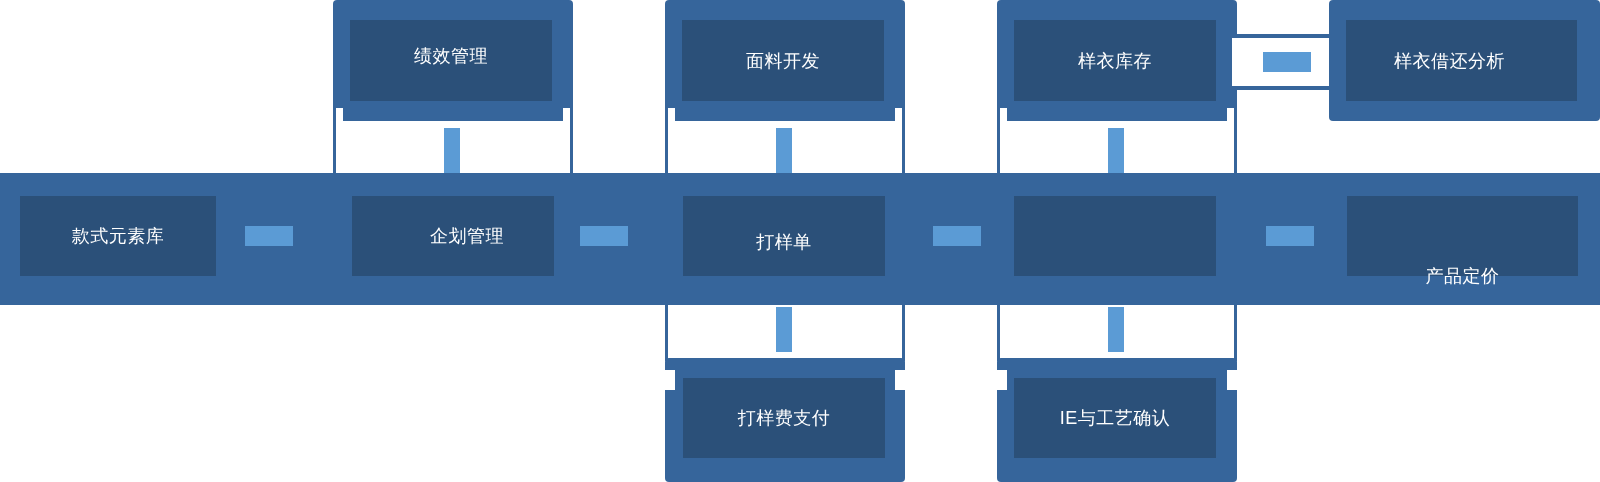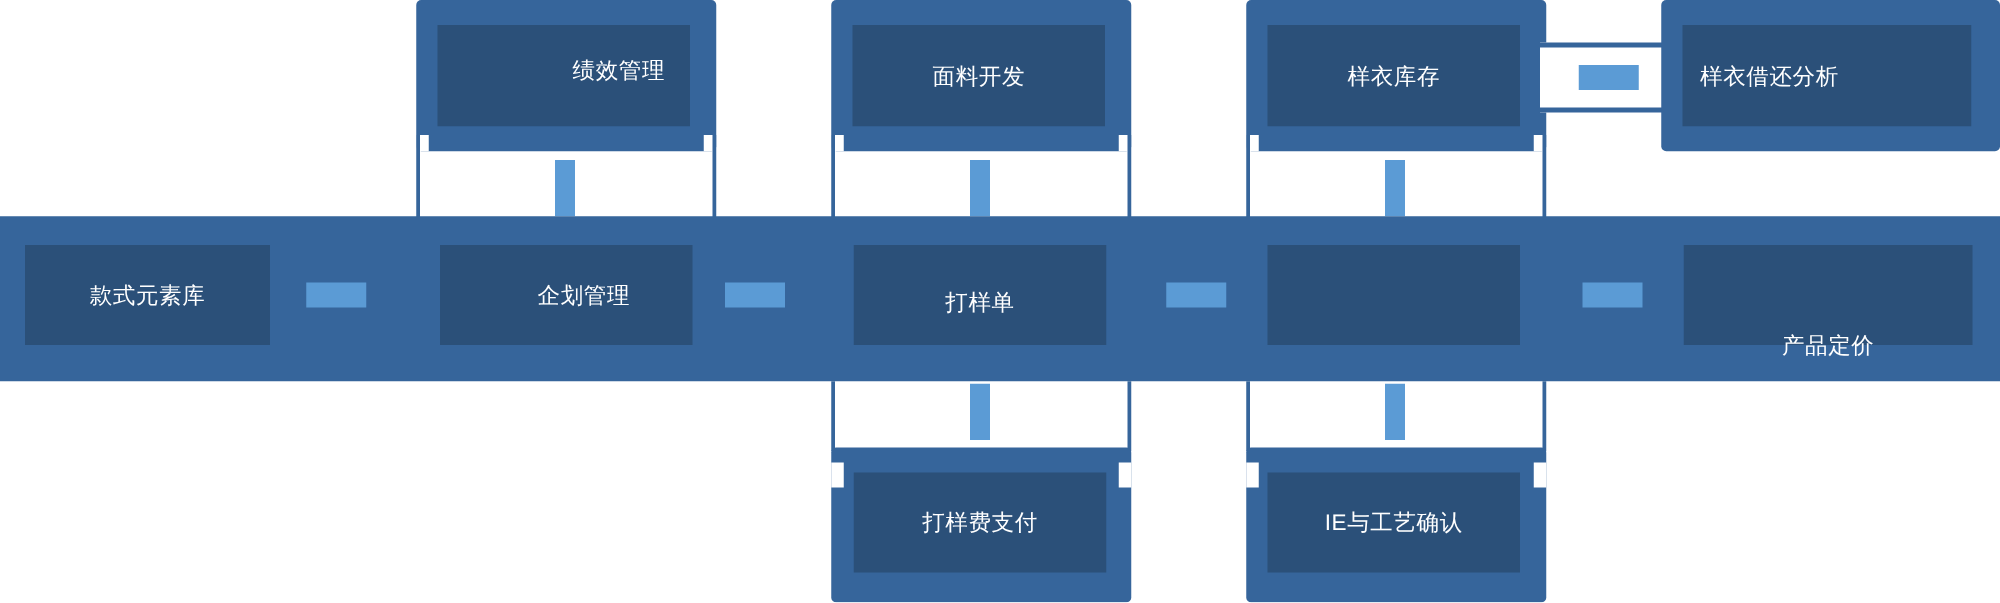--- a/index.html
+++ b/index.html
@@ -83,21 +83,21 @@
 <body>
 
 <div id="diagram">
 
   <div class="shell" style="left:333px; top:0px; width:240px; height:121px;"></div>
   <div class="notch" style="left:333px; top:108px; width:10px; height:13px;"></div>
   <div class="notch" style="left:563px; top:108px; width:10px; height:13px;"></div>
   <div class="stem" style="left:333px; top:108px; width:3px; height:66px;"></div>
   <div class="stem" style="left:570px; top:108px; width:3px; height:66px;"></div>
   <div class="plate" style="left:350px; top:20px; width:202px; height:81px;"></div>
-  <div class="node-label" style="left:350px; top:20px; width:202px; height:71px;padding-left:44px;">绩效管理</div>
+  <div class="node-label" style="left:350px; top:20px; width:202px; height:71px;">绩效管理</div>
   <div class="chip" style="left:444px; top:128px; width:16px; height:45px;"></div>
 
   <div class="shell" style="left:665px; top:0px; width:240px; height:121px;"></div>
   <div class="notch" style="left:665px; top:108px; width:10px; height:13px;"></div>
   <div class="notch" style="left:895px; top:108px; width:10px; height:13px;"></div>
   <div class="stem" style="left:665px; top:108px; width:3px; height:66px;"></div>
   <div class="stem" style="left:902px; top:108px; width:3px; height:66px;"></div>
   <div class="plate" style="left:682px; top:20px; width:202px; height:81px;"></div>
   <div class="node-label" style="left:682px; top:20px; width:202px; height:81px;">面料开发</div>
   <div class="chip" style="left:776px; top:128px; width:16px; height:45px;"></div>
@@ -109,21 +109,21 @@
   <div class="stem" style="left:1234px; top:108px; width:3px; height:66px;"></div>
   <div class="plate" style="left:1014px; top:20px; width:202px; height:81px;"></div>
   <div class="node-label" style="left:1014px; top:20px; width:202px; height:81px;">样衣库存</div>
   <div class="chip" style="left:1108px; top:128px; width:16px; height:45px;"></div>
 
   <div class="bridge" style="left:1232px; top:34px; width:110px; height:56px;"></div>
   <div class="chip" style="left:1263px; top:52px; width:48px; height:20px;"></div>
 
   <div class="shell" style="left:1329px; top:0px; width:271px; height:121px;"></div>
   <div class="plate" style="left:1346px; top:20px; width:231px; height:81px;"></div>
-  <div class="node-label" style="left:1300px; top:20px; width:231px; height:81px;">样衣借还分析</div>
+  <div class="node-label" style="left:1334px; top:20px; width:231px; height:81px;">样衣借还分析</div>
 
   <div class="band" style="left:0px; top:173px; width:1600px; height:132px;"></div>
 
   <div class="plate" style="left:20px; top:196px; width:196px; height:80px;"></div>
   <div class="node-label" style="left:20px; top:196px; width:196px; height:80px;">款式元素库</div>
   <div class="chip" style="left:245px; top:226px; width:48px; height:20px;"></div>
 
   <div class="plate" style="left:352px; top:196px; width:202px; height:80px;"></div>
   <div class="node-label" style="left:352px; top:196px; width:230px; height:80px;">企划管理</div>
   <div class="chip" style="left:580px; top:226px; width:48px; height:20px;"></div>

